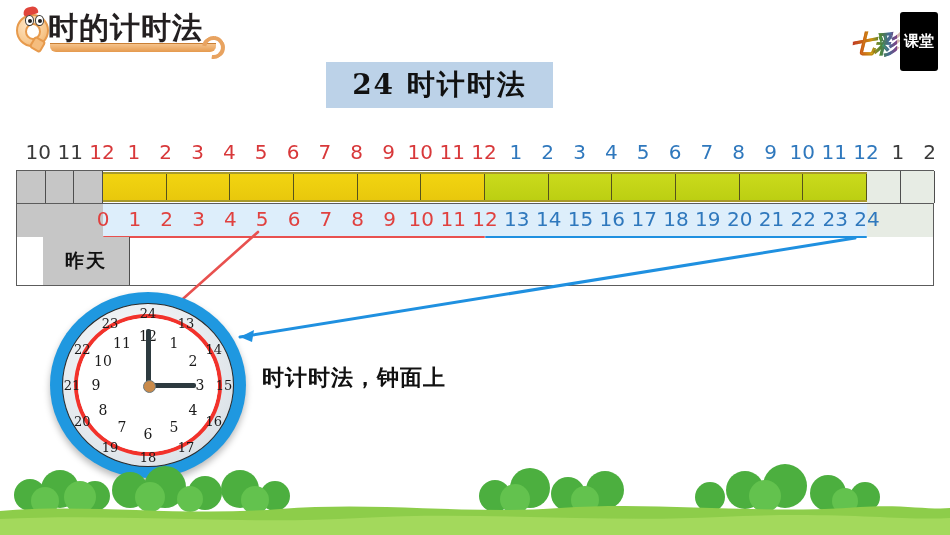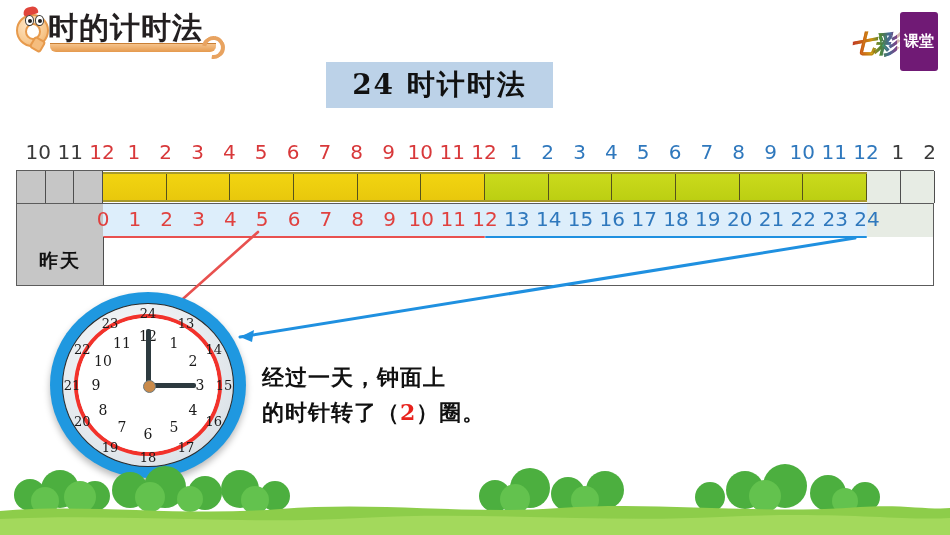--- a/index.html
+++ b/index.html
@@ -66,21 +66,21 @@
   .logo .q{
     font-size:24px;font-weight:700;font-style:italic;
     font-family:"DejaVu Serif","Liberation Serif",serif;
     letter-spacing:-1px;
     background:linear-gradient(90deg,#e23c2e 0%,#ef7d1a 24%,#f2c513 44%,#3bb44a 64%,#2d8fd0 82%,#8a4fc0 100%);
     -webkit-background-clip:text;background-clip:text;color:transparent;
     -webkit-text-stroke:0.6px rgba(120,40,20,.35);
   }
   .logo .k{
     display:inline-block;margin-left:3px;padding:20px 4px;border-radius:3px;
-    background:#701a75;color:#fff;font-size:15px;font-weight:700;
+    background:#000000;color:#fff;font-size:15px;font-weight:700;
     vertical-align:6px;letter-spacing:0px;
     font-family:"DejaVu Serif","Liberation Serif",serif;
   }
 
   
   .title-box{
     position:absolute;left:326px;top:62px;width:227px;height:46px;
     background:#bcd2e8;display:flex;align-items:center;justify-content:center;
   }
   .title-box span{
@@ -324,21 +324,21 @@
           <div class="hnum" style="color: rgb(47, 120, 189); left: 722.667px;">20</div>
           <div class="hnum" style="color: rgb(47, 120, 189); left: 754.5px;">21</div>
           <div class="hnum" style="color: rgb(47, 120, 189); left: 786.333px;">22</div>
           <div class="hnum" style="color: rgb(47, 120, 189); left: 818.167px;">23</div>
           <div class="hnum" style="color: rgb(47, 120, 189); left: 850px;">24</div>
           <div class="uline" style="background: rgb(232, 81, 79); left: 86px; width: 382px; bottom: -1px;"></div>
           <div class="uline" style="background: rgb(31, 144, 224); left: 468px; width: 382px; bottom: -1px;"></div>
         </div>
 
       <div class="daysrow" id="daysrow">
-          <div class="cellL" style="width: 86px;">
+          <div class="cellL" style="width: 86px; margin-left: 26px;">
             <span class="daylbl">昨天</span>
           </div>
         </div>
 
     </div>
   </div>
 
   <svg class="leaders" viewBox="0 0 950 535">
     <line x1="258" y1="232" x2="148" y2="330" stroke="#e8514f" stroke-width="2.6" stroke-linecap="round"></line>
     <line x1="855" y1="238" x2="240" y2="337" stroke="#1f90e0" stroke-width="3" stroke-linecap="round"></line>
@@ -377,22 +377,21 @@
         <div class="num out" style="left: 48px; top: 19.6462px;">23</div>
       </div>
     <div class="hub">
       <div class="hand-h" id="handh" style="transform: rotate(180deg);"></div>
       <div class="hand-m" id="handm" style="transform: rotate(0deg);"></div>
       <div class="pin"></div>
     </div>
   </div>
 
   <div class="caption">
-    <div>经过一天，钟面上</div>
-    <div><span>的时针转了（</span><span class="red">2</span><span>）圈。</span></div>
+    <div>时计时法，钟面上</div>
   </div>
 
 
   <svg class="scene" viewBox="0 0 950 72" preserveAspectRatio="none">
     <g fill="#4caf3f">
       <circle cx="30" cy="32" r="16"></circle>
         <circle cx="60" cy="26" r="19"></circle>
         <circle cx="95" cy="33" r="15"></circle>
       <circle cx="130" cy="27" r="18"></circle>
         <circle cx="165" cy="24" r="21"></circle>

